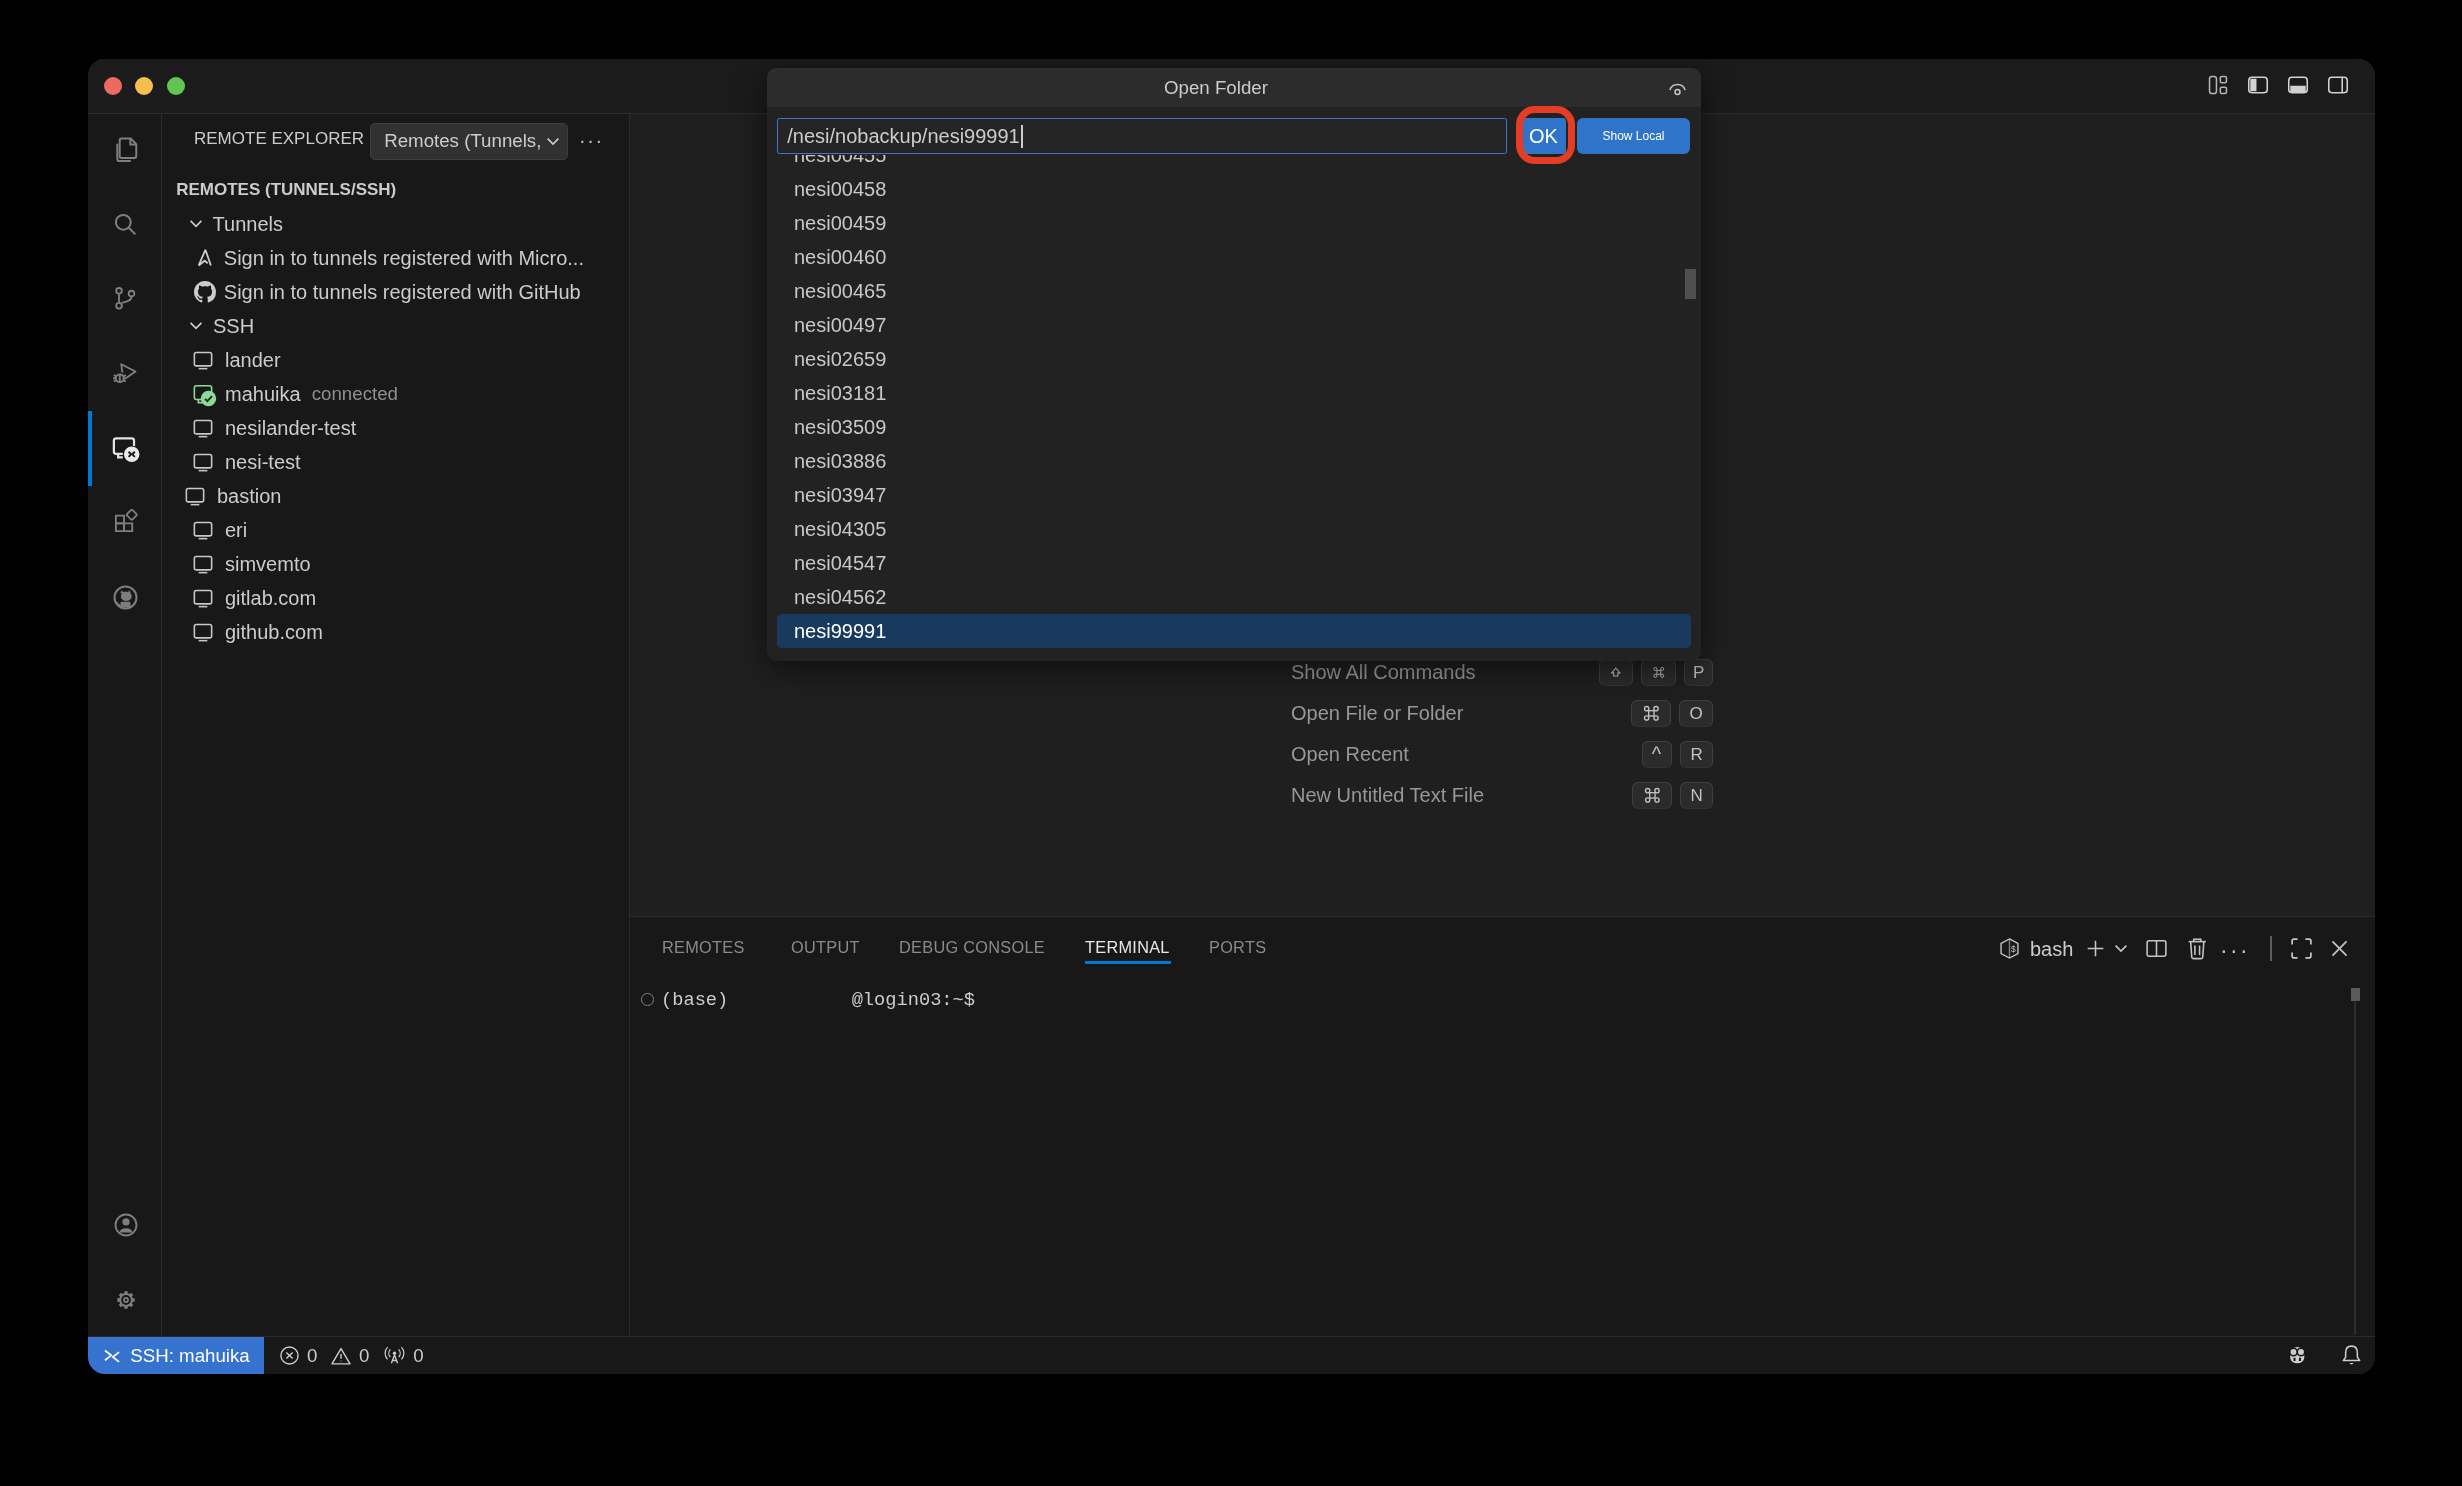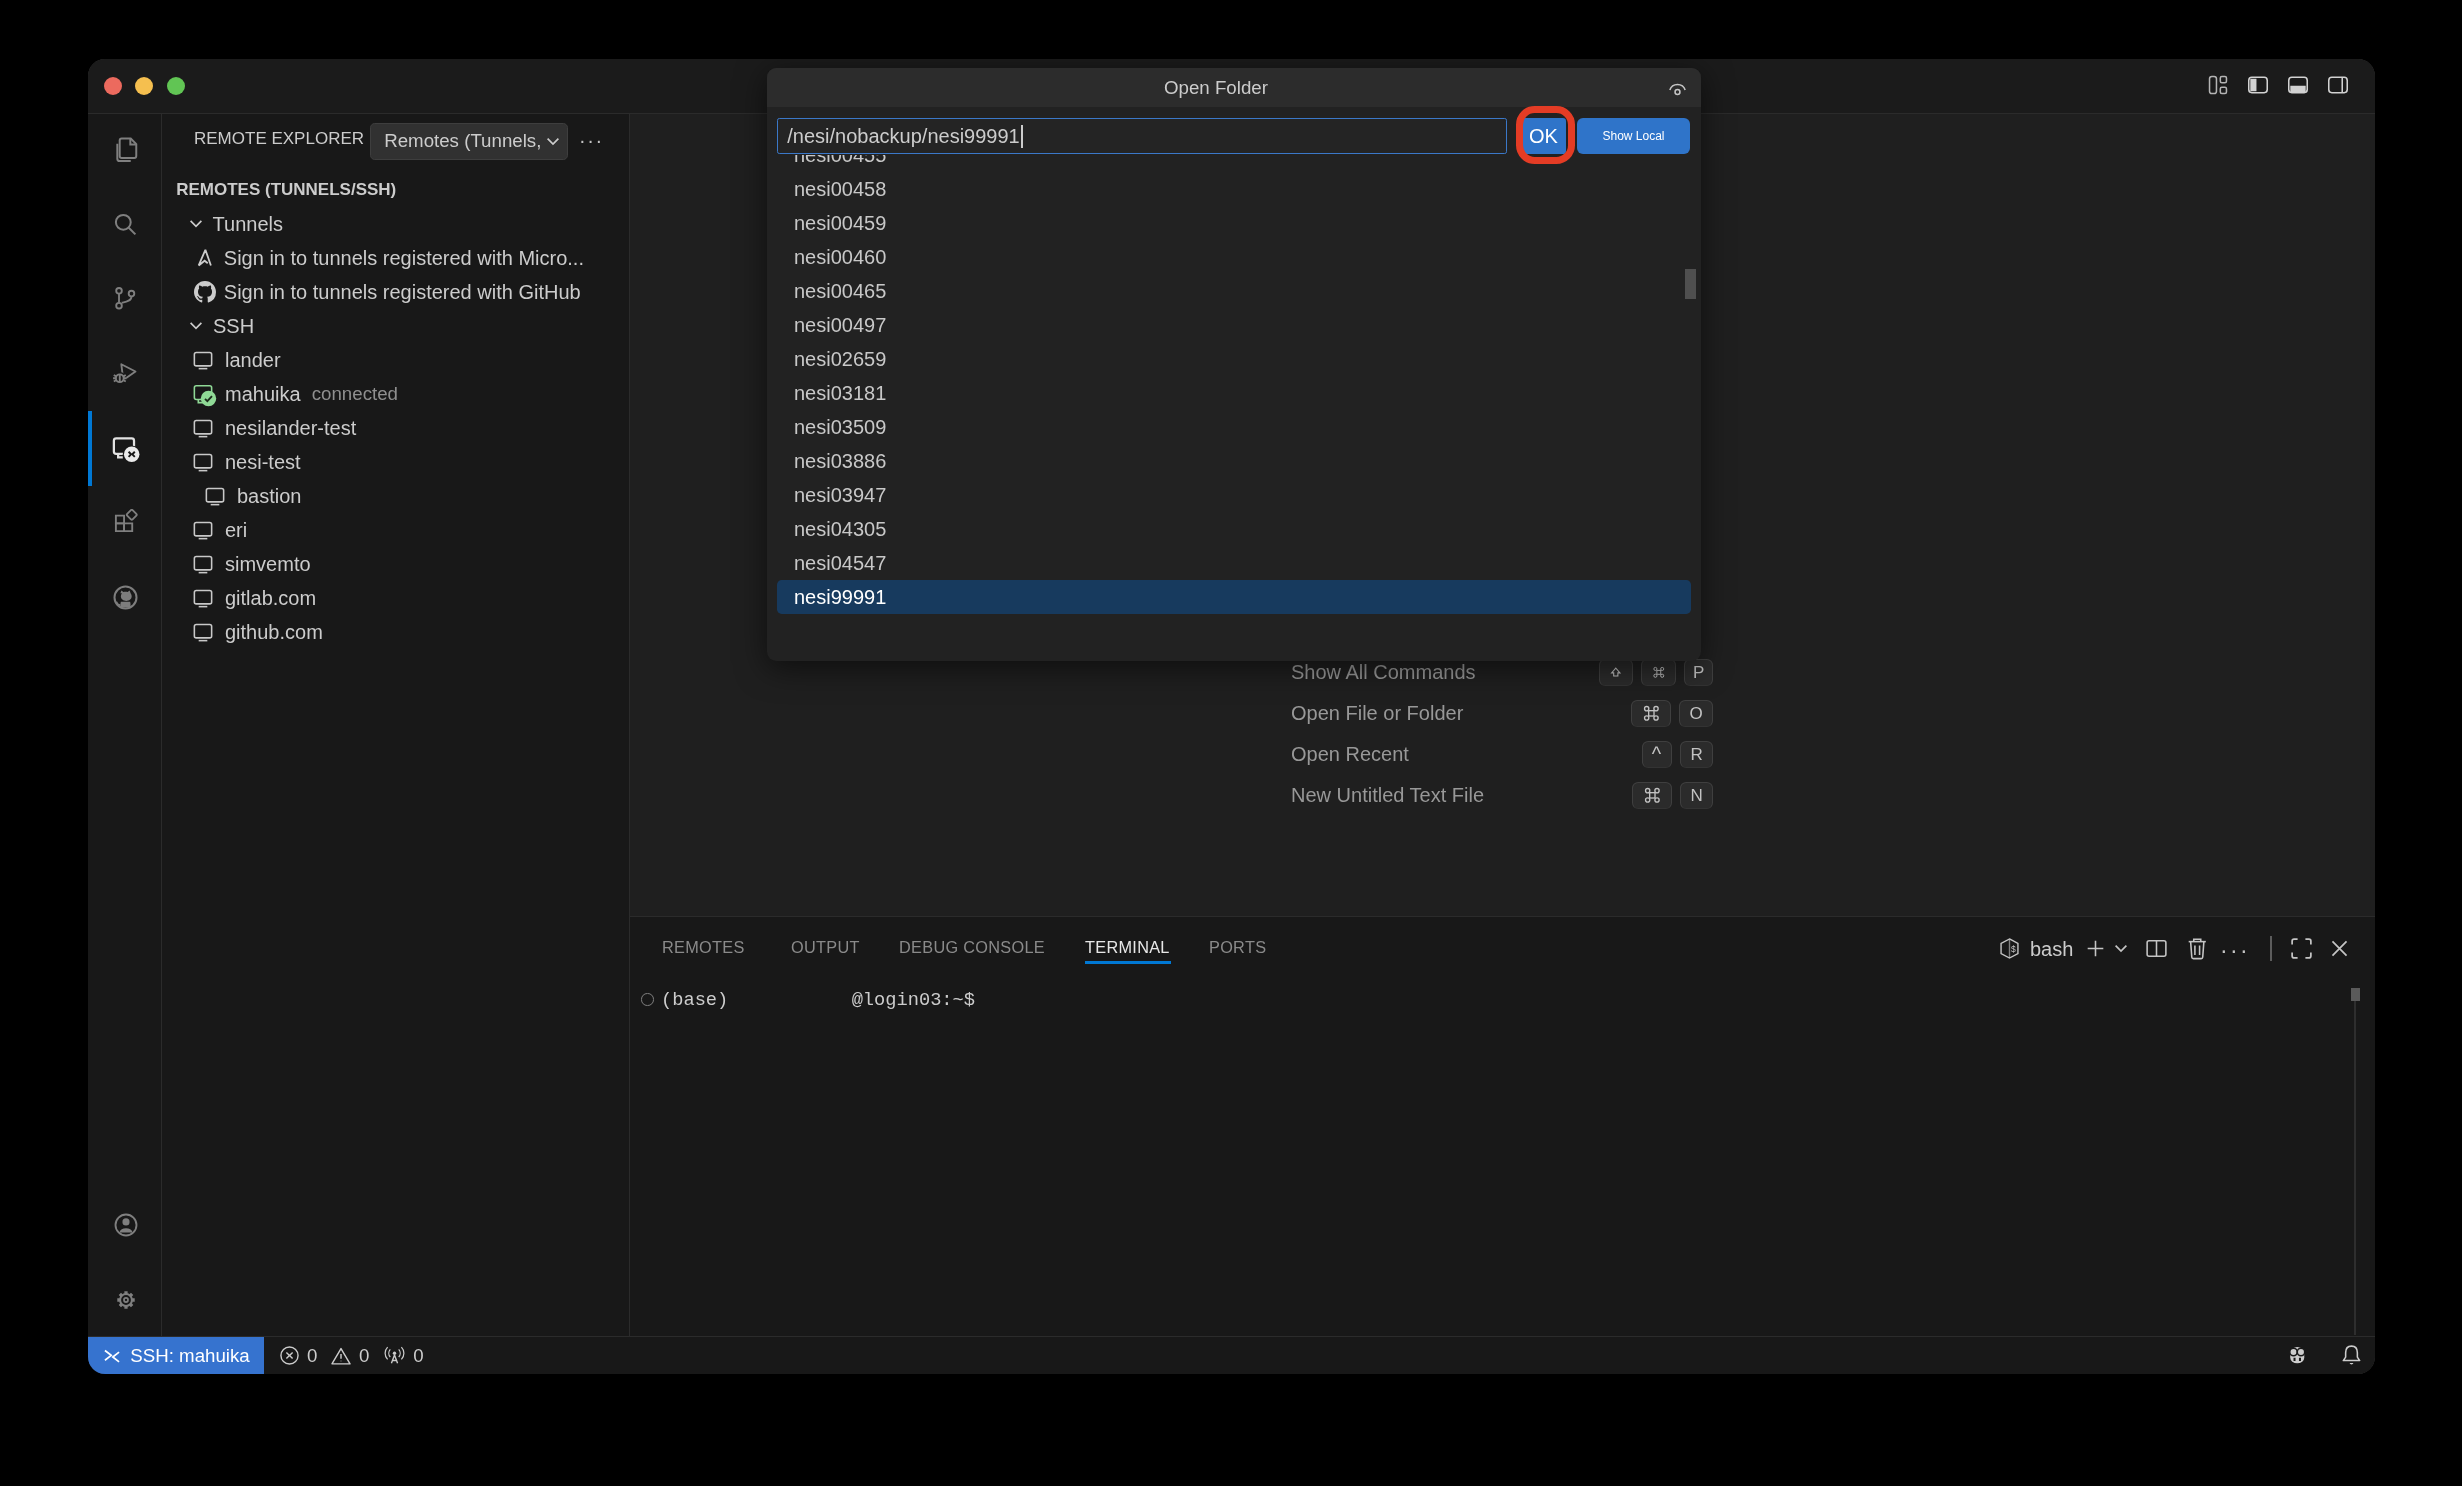--- a/index.html
+++ b/index.html
@@ -185,21 +185,21 @@
         mahuika&nbsp;&nbsp;<span class="dim" style="font-size:18.7px;">connected</span>
       </div>
       <div class="row" style="padding-left:29px;"><svg class="ticon" viewBox="0 0 28 28" fill="none" stroke="#c8c8c8" stroke-width="2">
             <rect x="3" y="4.5" width="22" height="17" rx="2.5"></rect>
             <path d="M8.5 25 h11"></path>
           </svg>nesilander-test</div>
       <div class="row" style="padding-left:29px;"><svg class="ticon" viewBox="0 0 28 28" fill="none" stroke="#c8c8c8" stroke-width="2">
             <rect x="3" y="4.5" width="22" height="17" rx="2.5"></rect>
             <path d="M8.5 25 h11"></path>
           </svg>nesi-test</div>
-      <div class="row" style="padding-left:41px;text-align:center;"><svg class="ticon" viewBox="0 0 28 28" fill="none" stroke="#c8c8c8" stroke-width="2">
+      <div class="row" style="padding-left:21px;text-align:center;"><svg class="ticon" viewBox="0 0 28 28" fill="none" stroke="#c8c8c8" stroke-width="2">
             <rect x="3" y="4.5" width="22" height="17" rx="2.5"></rect>
             <path d="M8.5 25 h11"></path>
           </svg>bastion</div>
       <div class="row" style="padding-left:29px;"><svg class="ticon" viewBox="0 0 28 28" fill="none" stroke="#c8c8c8" stroke-width="2">
             <rect x="3" y="4.5" width="22" height="17" rx="2.5"></rect>
             <path d="M8.5 25 h11"></path>
           </svg>eri</div>
       <div class="row" style="padding-left:29px;"><svg class="ticon" viewBox="0 0 28 28" fill="none" stroke="#c8c8c8" stroke-width="2">
             <rect x="3" y="4.5" width="22" height="17" rx="2.5"></rect>
             <path d="M8.5 25 h11"></path>
@@ -297,20 +297,21 @@
         <div class="lrow">nesi00460</div>
         <div class="lrow">nesi00465</div>
         <div class="lrow">nesi00497</div>
         <div class="lrow">nesi02659</div>
         <div class="lrow">nesi03181</div>
         <div class="lrow">nesi03509</div>
         <div class="lrow">nesi03886</div>
         <div class="lrow">nesi03947</div>
         <div class="lrow">nesi04305</div>
         <div class="lrow">nesi04547</div>
+        <div class="lrow">nesi04562</div>
         <div class="lrow" style="background:#173a5e;color:#ffffff;border-radius:4.7px;margin:0 10px;padding-left:17px;">nesi99991</div>
       </div>
       <div class="abs" style="left:918px;top:114px;width:11px;height:30px;background:#4f4f4f;"></div>
     </div>
   </div>
   <div id="panel" class="abs">
     <div class="abs tab" style="left:32px;top:21px;">REMOTES</div>
     <div class="abs tab" style="left:161px;top:21px;">OUTPUT</div>
     <div class="abs tab" style="left:269px;top:21px;">DEBUG CONSOLE</div>
     <div class="abs tab" style="left:455px;top:21px;color:#e7e7e7;">TERMINAL</div>

